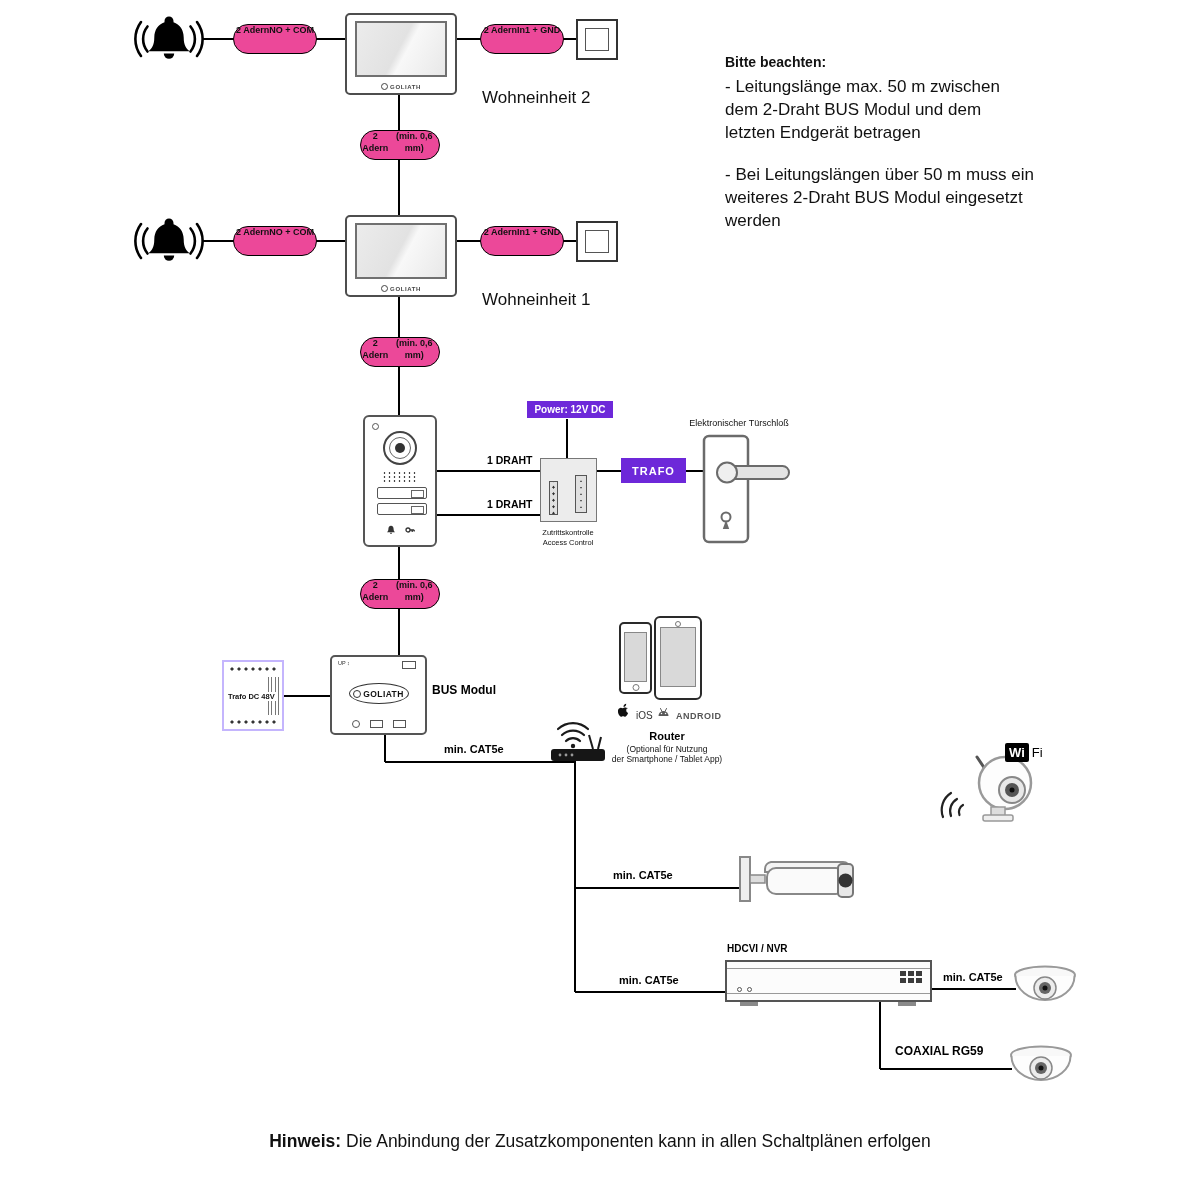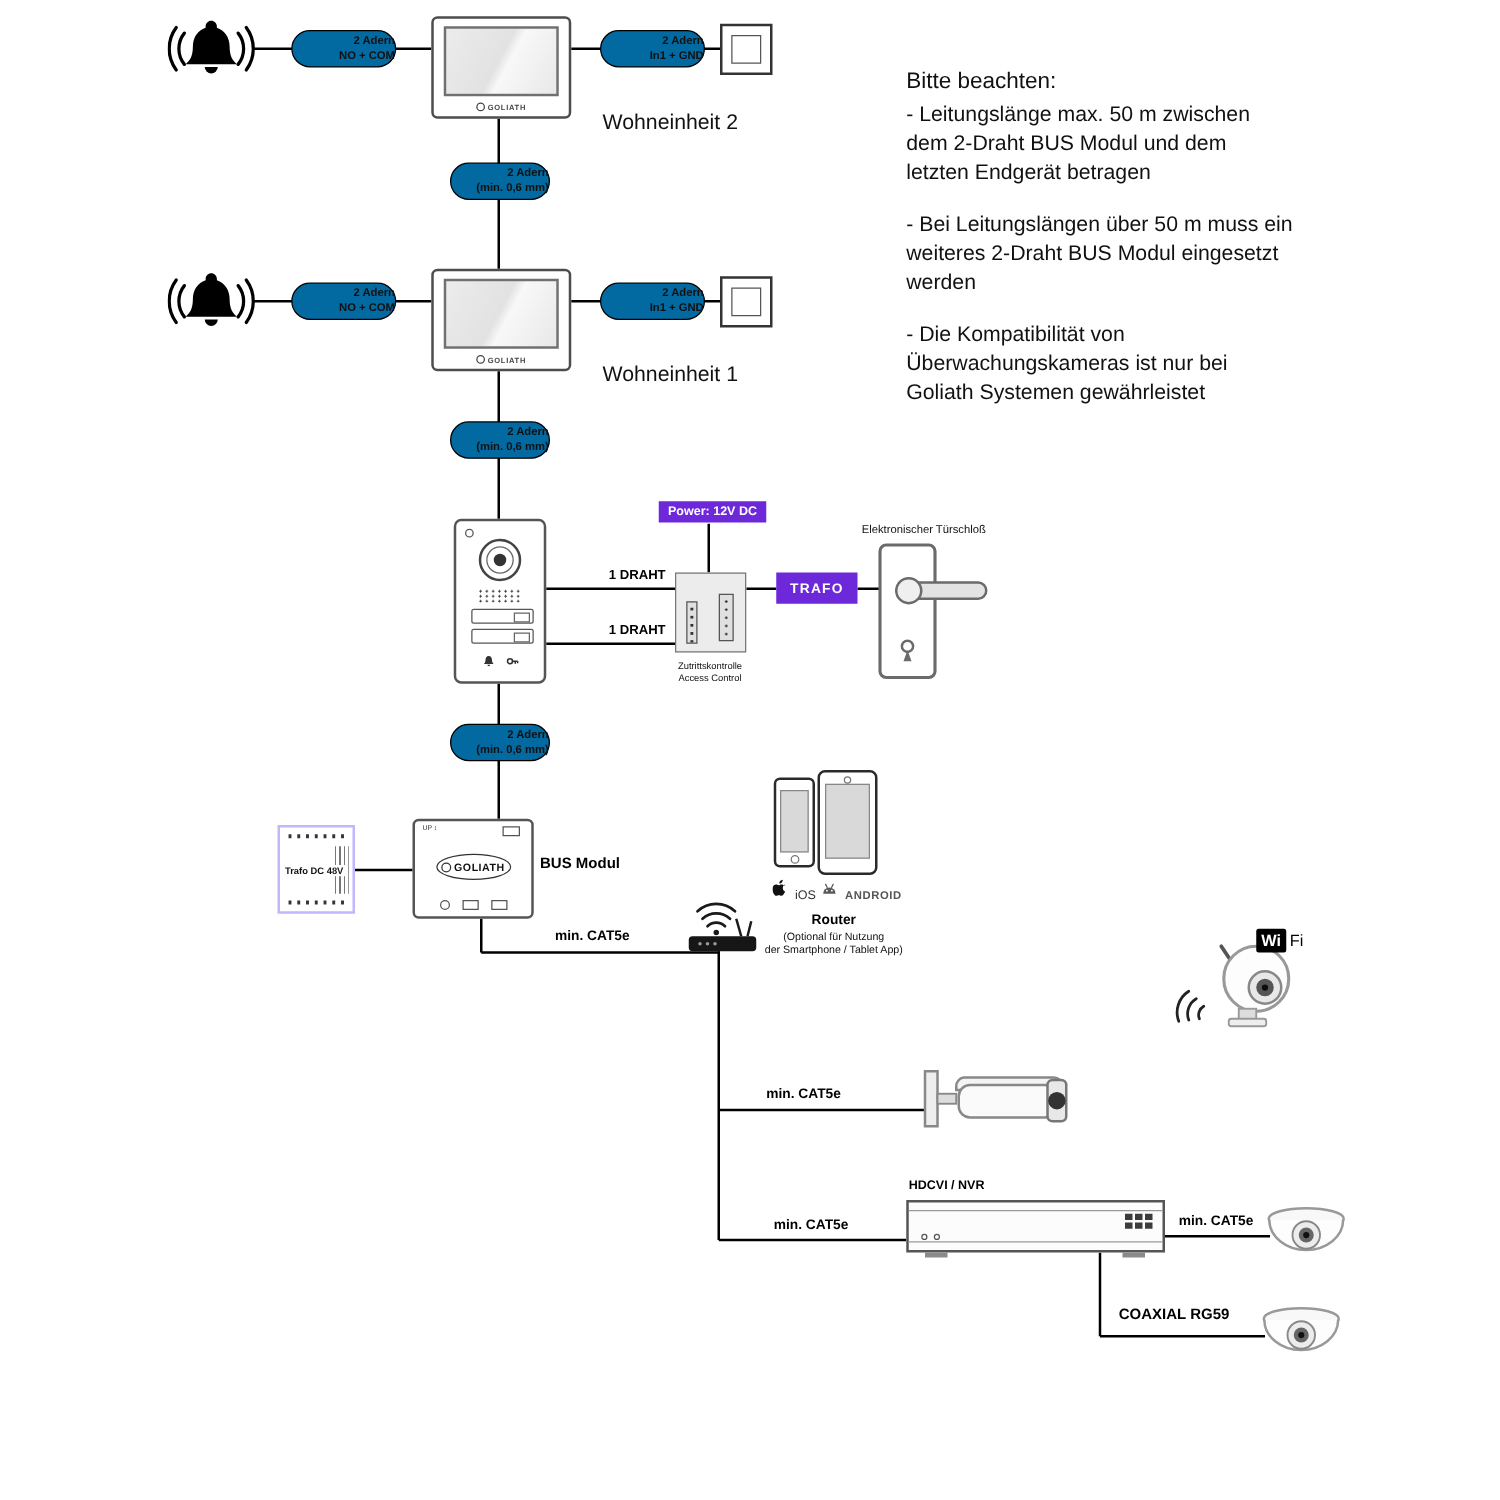--- a/index.html
+++ b/index.html
@@ -5,22 +5,22 @@
   *{margin:0;padding:0;box-sizing:border-box}
   html,body{background:#fff}
   body{width:1200px;height:1200px;font-family:"Liberation Sans",sans-serif;color:#111}
   #stage{position:relative;width:1200px;height:1200px;background:#fff;overflow:hidden}
 
   
   .hl{position:absolute;height:1.5px;background:#000;z-index:1}
   .vl{position:absolute;width:1.5px;background:#000;z-index:1}
 
   
-  .pill{position:absolute;z-index:3;background:#0369a1;border:1.5px solid #000;border-radius:15px;
-        display:flex;flex-direction:column;align-items:flex-end;justify-content:center;
+  .pill{position:absolute;z-index:3;background:#ec4899;border:1.5px solid #000;border-radius:15px;
+        display:flex;flex-direction:row;align-items:flex-start;justify-content:center;
         font-size:9px;font-weight:bold;line-height:1.3;text-align:center}
 
   
   .bb{position:absolute;z-index:3;background:#6d28d9;color:#fff;display:flex;align-items:center;justify-content:center;font-weight:bold}
 
   
   .wl{position:absolute;z-index:3;font-weight:bold;color:#000}
   .cap{position:absolute;z-index:3;text-align:center;color:#111}
   .dev{position:absolute;z-index:2;background:#fff}
 
@@ -374,26 +374,27 @@
     <svg width="66" height="52" viewBox="0 0 66 52">
       <ellipse cx="33" cy="11" rx="30" ry="8.5" fill="#f8f8f8" stroke="#999" stroke-width="2"></ellipse>
       <path d="M3.5 12a29.5 24 0 0 0 59 0" fill="#fdfdfd" stroke="#999" stroke-width="2"></path>
       <circle cx="33" cy="24" r="11" fill="#ececec" stroke="#888" stroke-width="1.5"></circle>
       <circle cx="33" cy="24" r="6" fill="#666"></circle>
         <circle cx="33" cy="24" r="2.5" fill="#111"></circle>
     </svg>
   </span>
 
   <div style="position:absolute;left:725px;top:54px;width:372px;z-index:3">
-    <div style="font-size:18px;font-weight:normal;margin-bottom:5px">Bitte beachten:</div>
+    <div style="font-size:14px;font-weight:bold;margin-bottom:5px">Bitte beachten:</div>
     <div class="note-p">- Leitungslänge max. 50 m zwischen
 dem 2-Draht BUS Modul und dem
 letzten Endgerät betragen</div>
     <div class="note-p">- Bei Leitungslängen über 50 m muss ein
 weiteres 2-Draht BUS Modul eingesetzt
 werden</div>
-    <div class="note-p">- Die Kompatibilität von
-Überwachungskameras ist nur bei
-Goliath Systemen gewährleistet</div>
-  </div>
-
+  </div>
+
+  <div class="cap" style="left:0;top:1131px;width:1200px;font-size:17.5px">
+    <b>Hinweis:</b>
+    <span>Die Anbindung der Zusatzkomponenten kann in allen Schaltplänen erfolgen</span>
+  </div>
 
 </div>
 
 </body></html>

